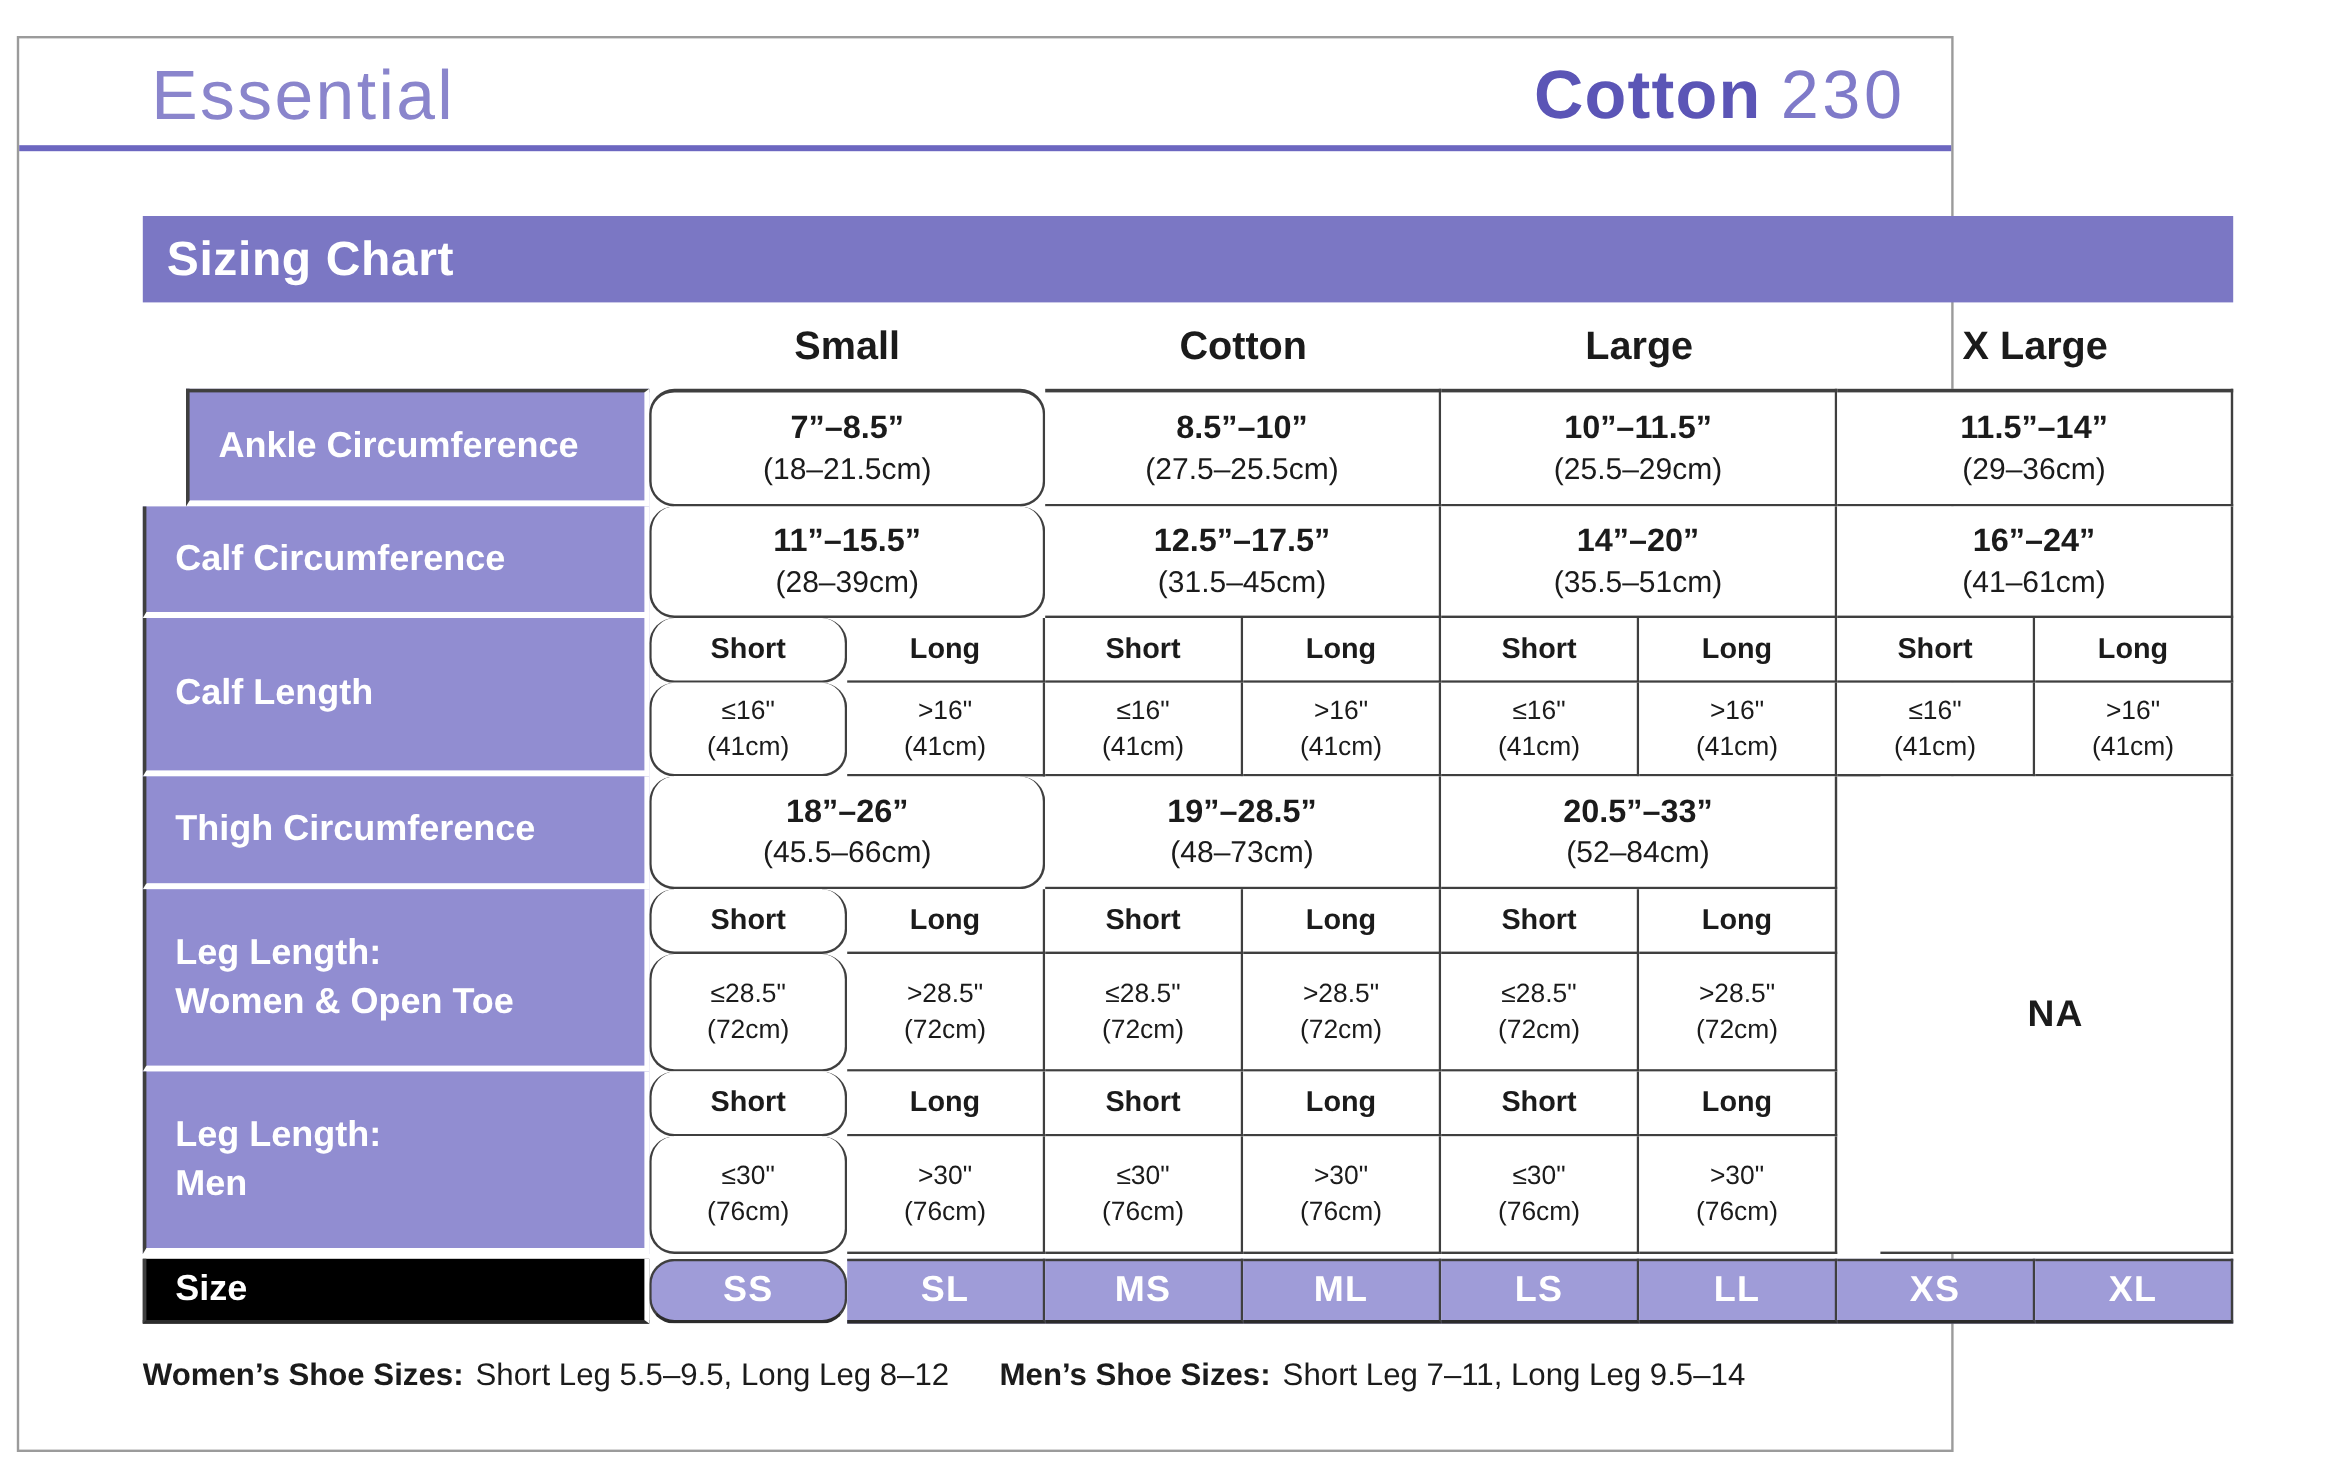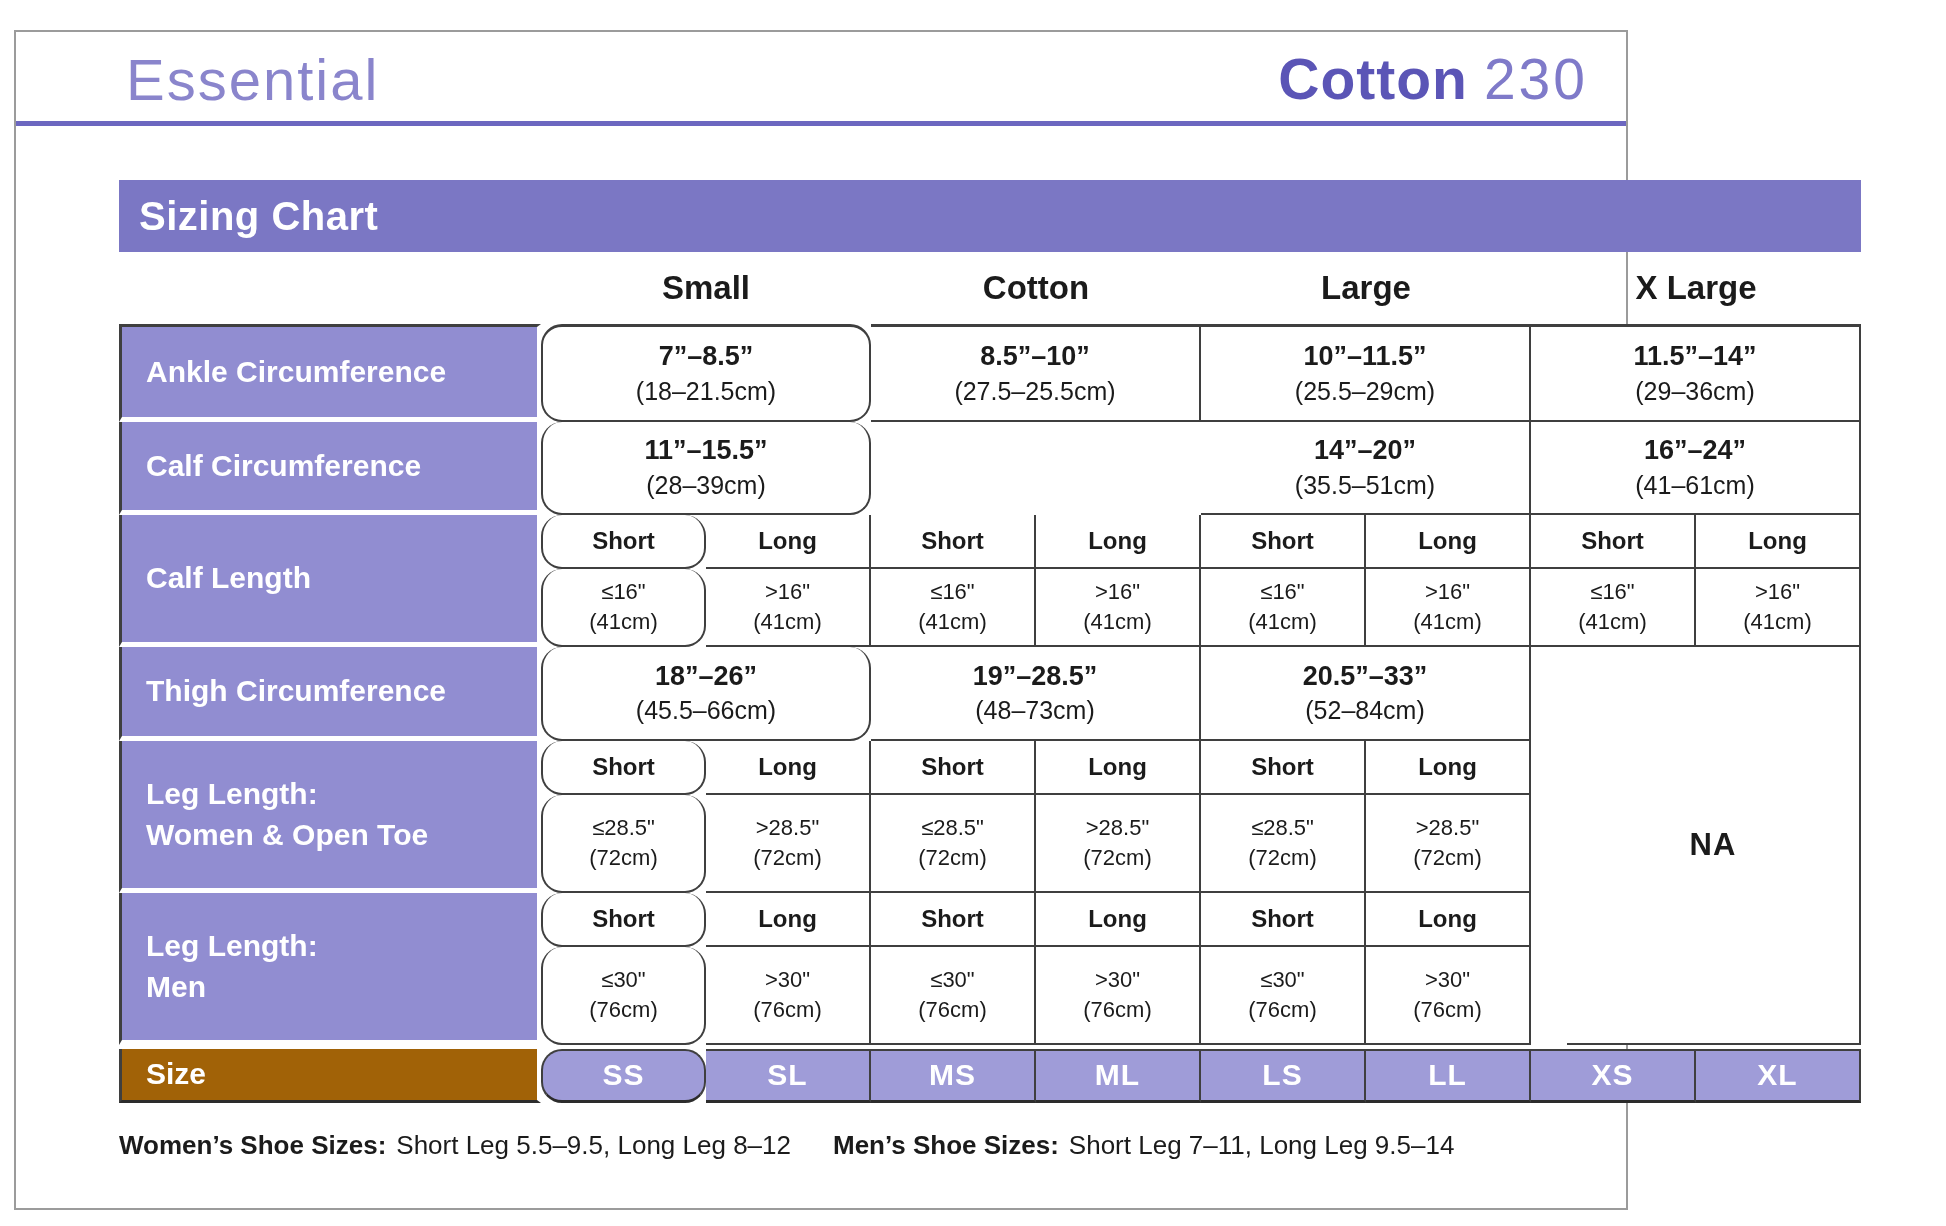--- a/index.html
+++ b/index.html
@@ -40,35 +40,35 @@
   .size-head {
     display: flex; align-items: center; justify-content: center;
     font-size: 33px; font-weight: 700;
   }
   .lbl {
     background: #918dd1; color: #ffffff; font-weight: 700; font-size: 30px;
     display: flex; flex-direction: column; justify-content: center; align-items: flex-start;
     padding-left: 24px; line-height: 1.35;
     border-bottom: 5px solid #ffffff; border-left: 3px solid #3f3f3f; border-right: 4px solid #ffffff;
   }
-  .lbl.first { border-top: 3px solid #3f3f3f; }
+  .lbl.first { border-top: 3px solid #3f3f3f; margin-left: 36px; }
   .cell {
     background: #ffffff; border-right: 2px solid #3f3f3f; border-bottom: 2px solid #3f3f3f;
     display: flex; flex-direction: column; align-items: center; justify-content: center;
     text-align: center; line-height: 1.35;
   }
   .cell.cl { border-left: 2px solid #3f3f3f; border-radius: 21px; }
   .cell.rt { border-top: 3px solid #3f3f3f; }
   .val-in { font-size: 27px; font-weight: 700; }
   .val-cm { font-size: 25px; font-weight: 400; }
   .subhead { font-size: 24px; font-weight: 700; }
   .small2 { font-size: 22px; }
   .na-cell { font-size: 31px; font-weight: 700; letter-spacing: 1px; margin-left: 36px; }
   .size-lbl {
-    background: #a16207; border-bottom: 3px solid #2c2c2c; margin-top: 4px;
+    background: #000000; border-bottom: 3px solid #2c2c2c; margin-top: 4px;
     justify-content: center;
   }
   .size-code {
     background: #9f9cd8; color: #ffffff; font-weight: 700; font-size: 30px;
     margin-top: 4px; border-top: 2px solid #3f3f3f; border-bottom: 3px solid #2c2c2c;
     letter-spacing: 1px;
   }
   
   .footnote {
     position: absolute; left: 103px; top: 1098px; font-size: 26px; white-space: nowrap;
@@ -118,20 +118,24 @@
       <div class="val-in">11.5”–14”</div>
       <div class="val-cm">(29–36cm)</div>
     </div>
 
     <div class="lbl" style="grid-area:3/1/4/2">
         <span>Calf Circumference</span>
       </div>
     <div class="cell cl" style="grid-area:3/2/4/4">
       <div class="val-in">11”–15.5”</div>
       <div class="val-cm">(28–39cm)</div>
+    </div>
+    <div class="cell" style="grid-area:3/4/4/6">
+      <div class="val-in">12.5”–17.5”</div>
+      <div class="val-cm">(31.5–45cm)</div>
     </div>
     <div class="cell" style="grid-area:3/6/4/8">
       <div class="val-in">14”–20”</div>
       <div class="val-cm">(35.5–51cm)</div>
     </div>
     <div class="cell" style="grid-area:3/8/4/10">
       <div class="val-in">16”–24”</div>
       <div class="val-cm">(41–61cm)</div>
     </div>
 

